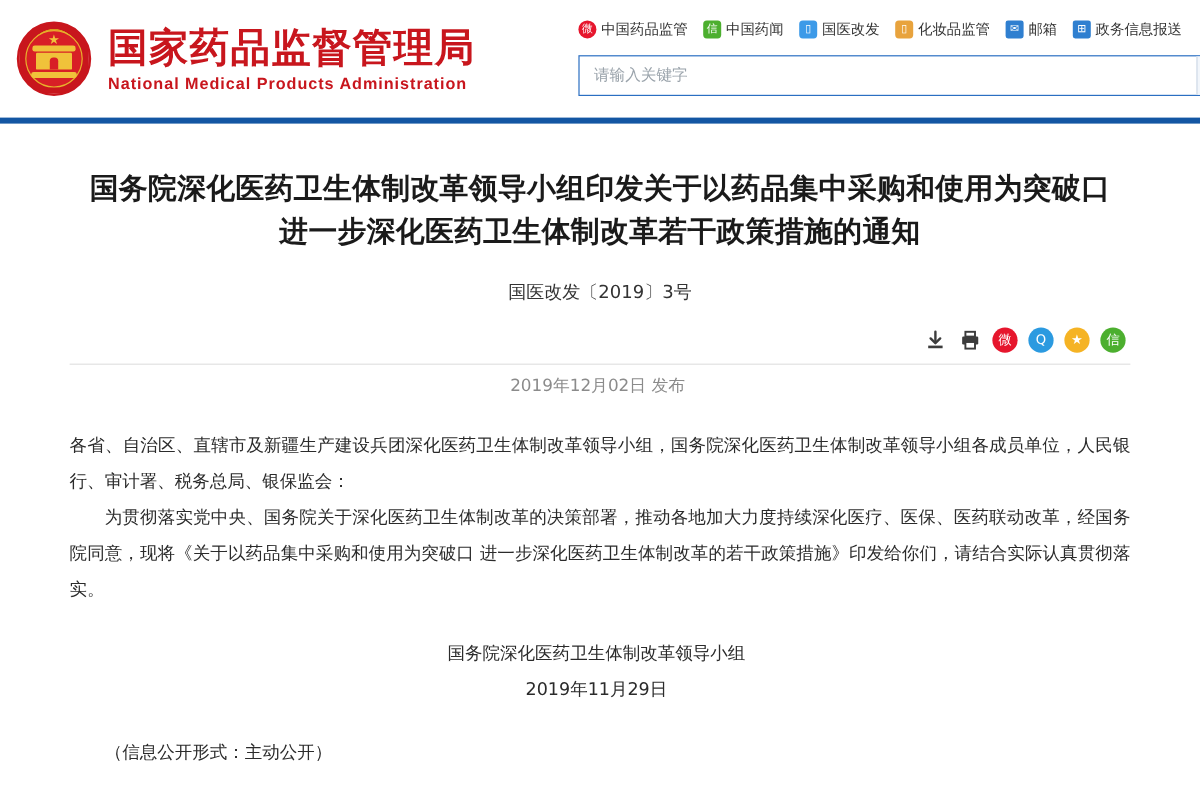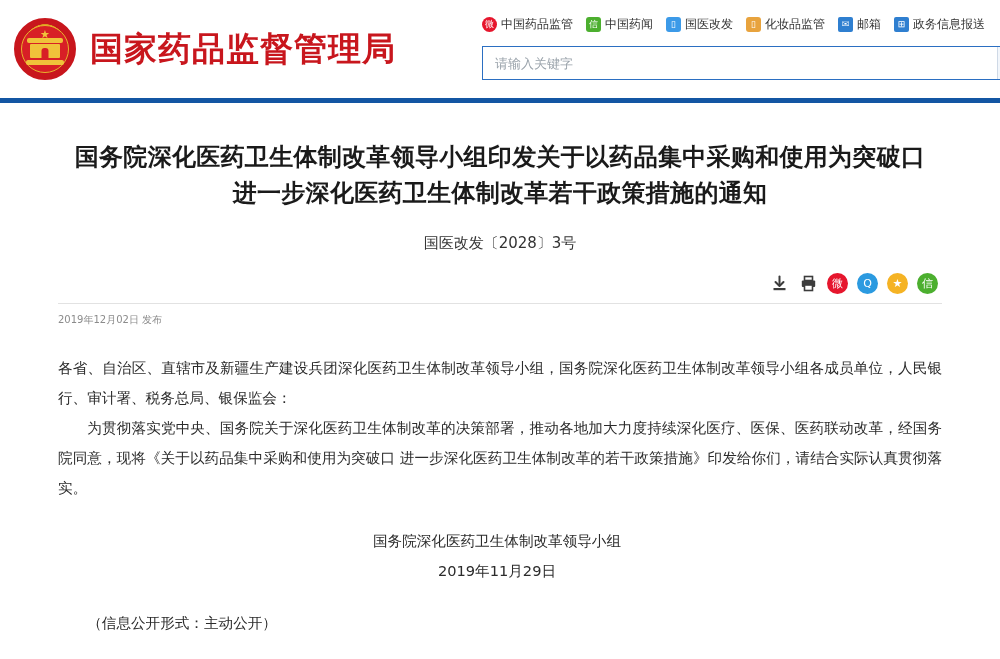--- a/index.html
+++ b/index.html
@@ -165,22 +165,22 @@
     cursor: pointer;
     flex: none;
   }
   .sh-weibo { background: #e6162d; }
   .sh-qzone { background: #2b9ae0; }
   .sh-fav { background: #f5b324; }
   .sh-wechat { background: #4caf2f; }
 
   .rule { border-top: 1px solid #e2e2e2; margin-top: 6px; }
   .pubdate {
-    text-align: left;
-    font-size: 10px;
+    text-align: center;
+    font-size: 14px;
     color: #8b8b8b;
     padding: 9px 4px 0 0;
     font-family: "DejaVu Sans", sans-serif;
   }
 
   .body-text {
     margin-top: 26px;
     font-family: "DejaVu Sans", sans-serif;
     font-size: 14.6px;
     color: #2b2b2b;
@@ -270,20 +270,21 @@
       <div class="emblem">
         <div class="em-circle"></div>
         <div class="em-inner"></div>
         <div class="em-star">★</div>
         <div class="em-roof"></div>
         <div class="em-gate"></div>
         <div class="em-ears"></div>
       </div>
       <div class="brand-text">
         <div class="brand-cn">国家药品监督管理局</div>
+        <div class="brand-en">National Medical Products Administration</div>
       </div>
     </div>
 
     <div class="header-right">
       <div class="quicklinks">
 
         <span class="ql">
           <span class="ico weibo">微</span>
           <span>中国药品监管</span>
         </span>
@@ -326,21 +327,21 @@
       </div>
     </div>
   </div>
 
   <div class="blue-bar"></div>
 
   <div class="content">
 
     <h1 class="doc-title">国务院深化医药卫生体制改革领导小组印发关于以药品集中采购和使用为突破口进一步深化医药卫生体制改革若干政策措施的通知</h1>
 
-    <div class="doc-number">国医改发〔2028〕3号</div>
+    <div class="doc-number">国医改发〔2019〕3号</div>
 
     <div class="tool-row">
       <span class="tool-icon">
         <svg width="17" height="17" viewBox="0 0 17 17">
           <path d="M8.5 1.5 V10" stroke="#3c3c3c" stroke-width="2" stroke-linecap="round"></path>
           <path d="M4.5 7 L8.5 11 L12.5 7" fill="none" stroke="#3c3c3c" stroke-width="2" stroke-linecap="round" stroke-linejoin="round"></path>
           <rect x="2.5" y="13" width="12" height="2.2" fill="#3c3c3c"></rect>
         </svg>
       </span>
       <span class="tool-icon">

